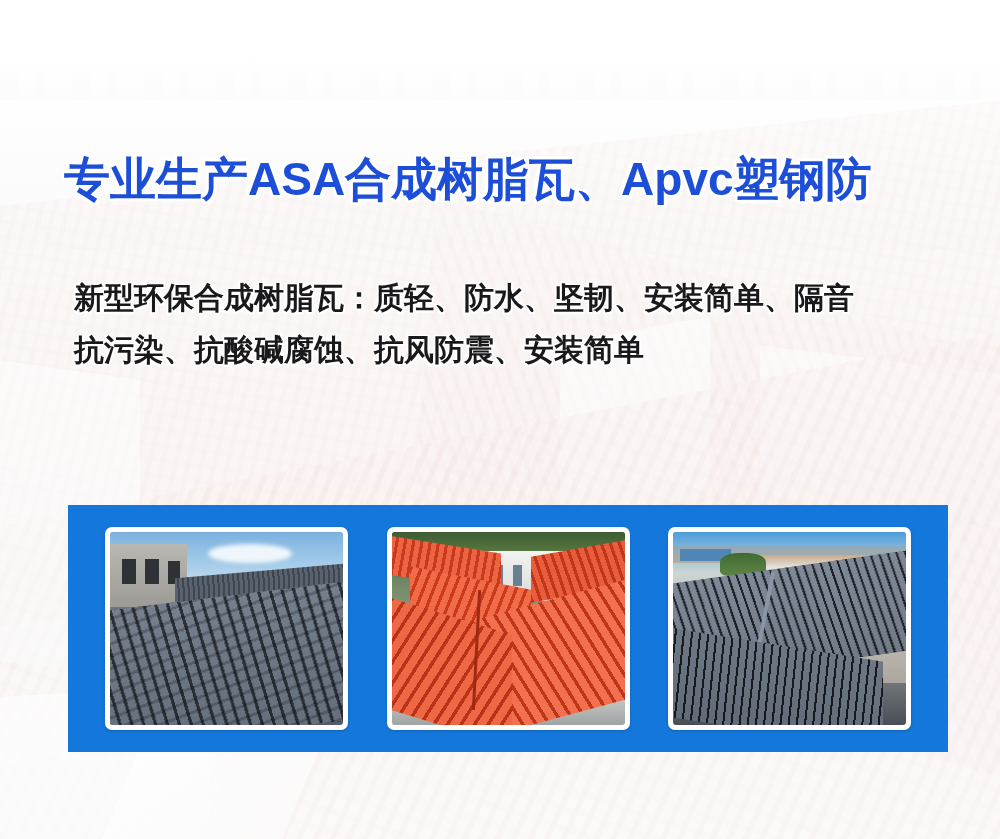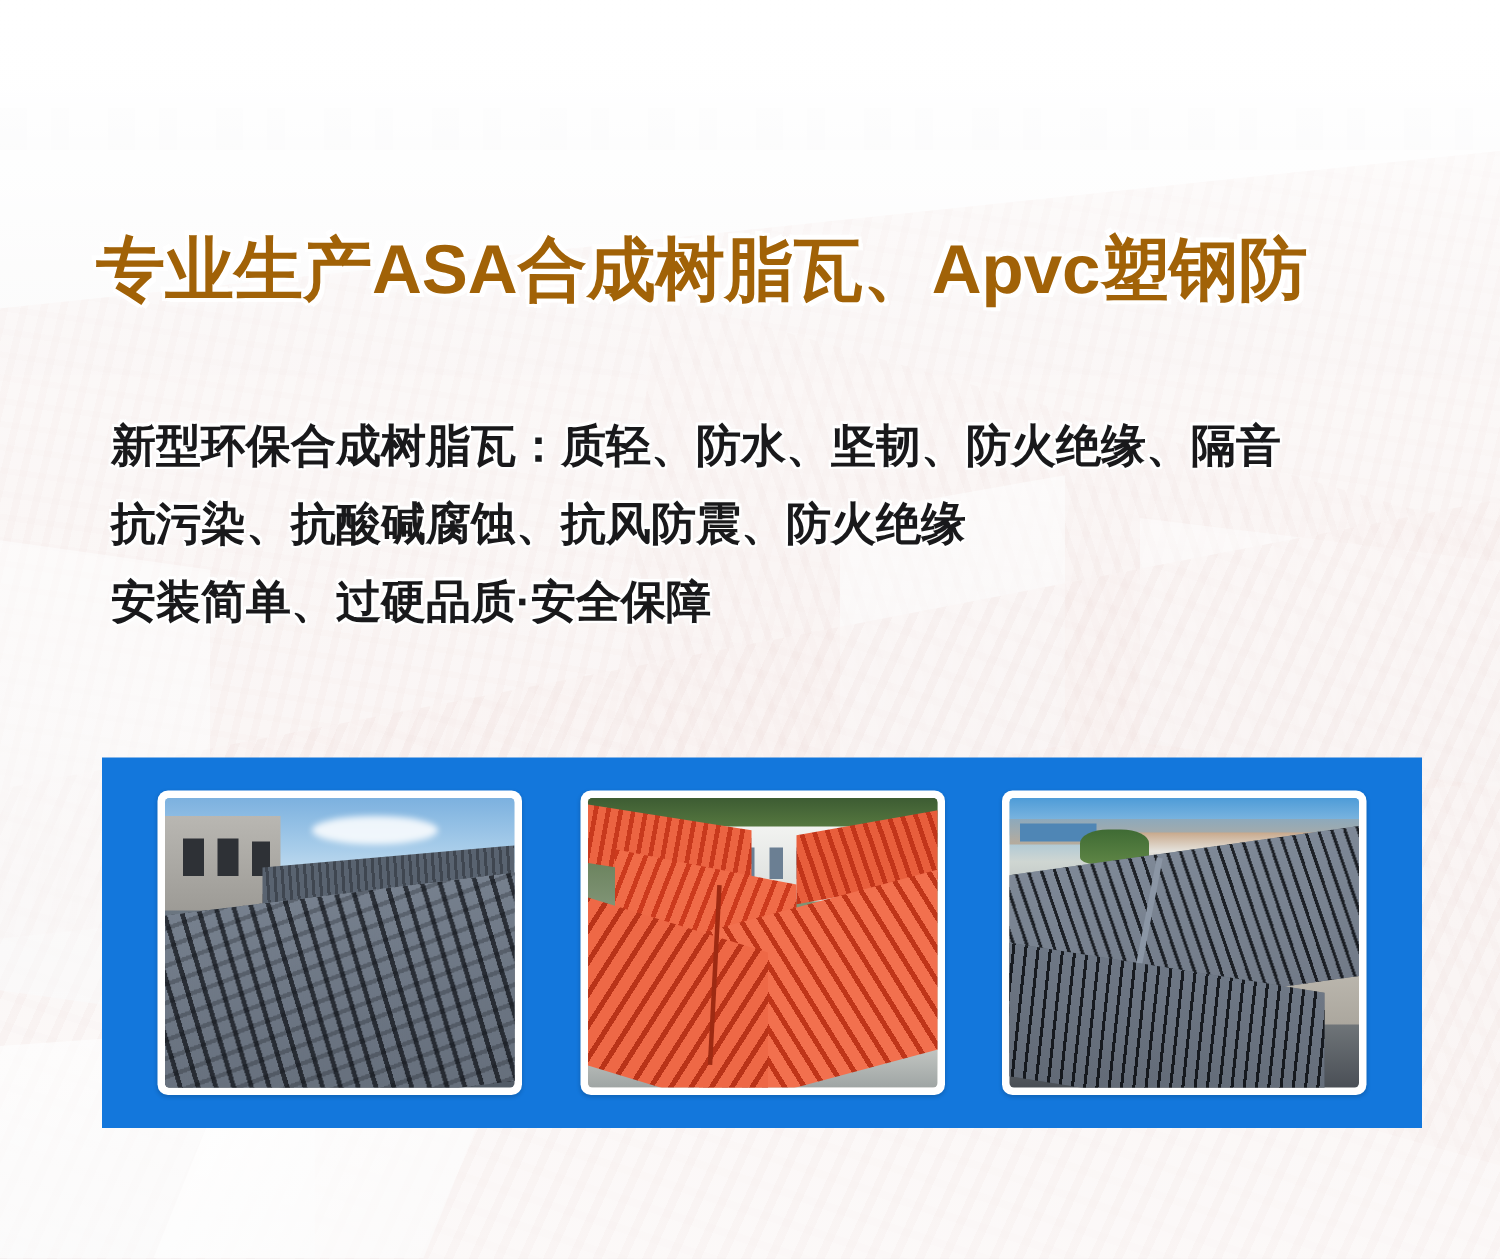--- a/index.html
+++ b/index.html
@@ -130,21 +130,21 @@
 
   .headline {
     position: absolute;
     left: 64px;
     top: 94px;
     width: 890px;
     font-size: 46px;
     font-weight: bold;
     line-height: 57px;
     letter-spacing: 0px;
-    color: #a16207;
+    color: #1d4ed8;
     text-shadow:
        2px 0 0 #fff, -2px 0 0 #fff, 0 2px 0 #fff, 0 -2px 0 #fff,
        2px 2px 0 #fff, -2px 2px 0 #fff, 2px -2px 0 #fff, -2px -2px 0 #fff,
        3px 3px 0 rgba(255,255,255,.9), -3px -3px 0 rgba(255,255,255,.9),
        0 0 10px rgba(255,255,255,.95);
     white-space: pre-line;
   }
 
   .subhead {
     position: absolute;
@@ -341,23 +341,22 @@
     <div class="bg-veil"></div>
   </div>
 
   <div class="content">
 
     <div class="headline">
       <div>专业生产ASA合成树脂瓦、Apvc塑钢防</div>
     </div>
 
     <div class="subhead">
-      <div class="sub-line">新型环保合成树脂瓦：质轻、防水、坚韧、防火绝缘、隔音</div>
-      <div class="sub-line">抗污染、抗酸碱腐蚀、抗风防震、防火绝缘</div>
-      <div class="sub-line">安装简单、过硬品质·安全保障</div>
+      <div class="sub-line">新型环保合成树脂瓦：质轻、防水、坚韧、安装简单、隔音</div>
+      <div class="sub-line">抗污染、抗酸碱腐蚀、抗风防震、安装简单</div>
     </div>
 
     <div class="gallery">
 
       <div class="photo-frame">
         <div class="photo p1">
           <div class="sky"></div>
           <div class="cloud"></div>
           <div class="bldg"></div>
           <div class="win w1"></div>

